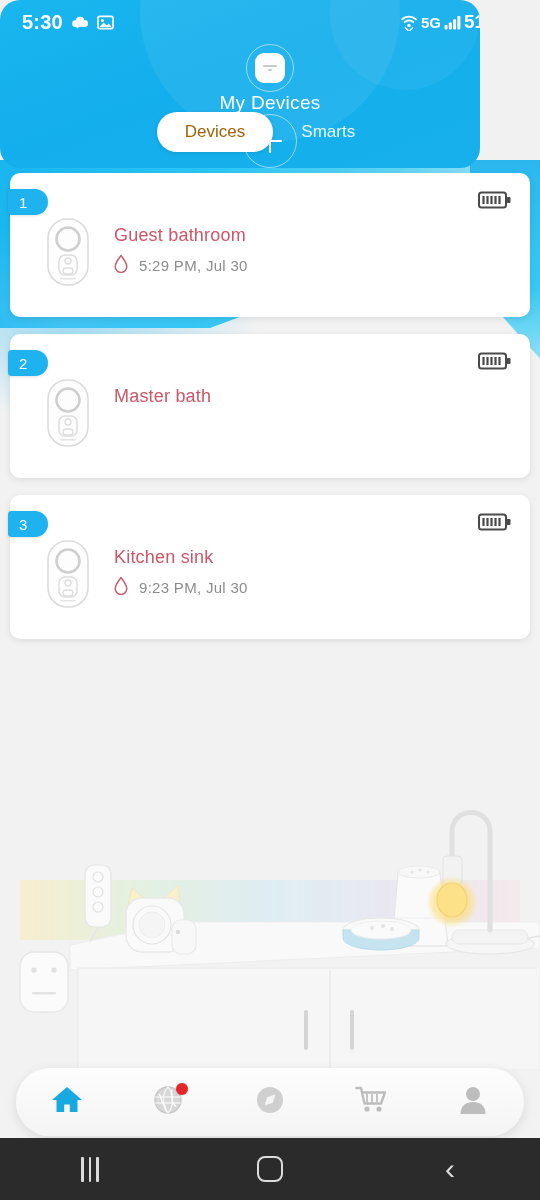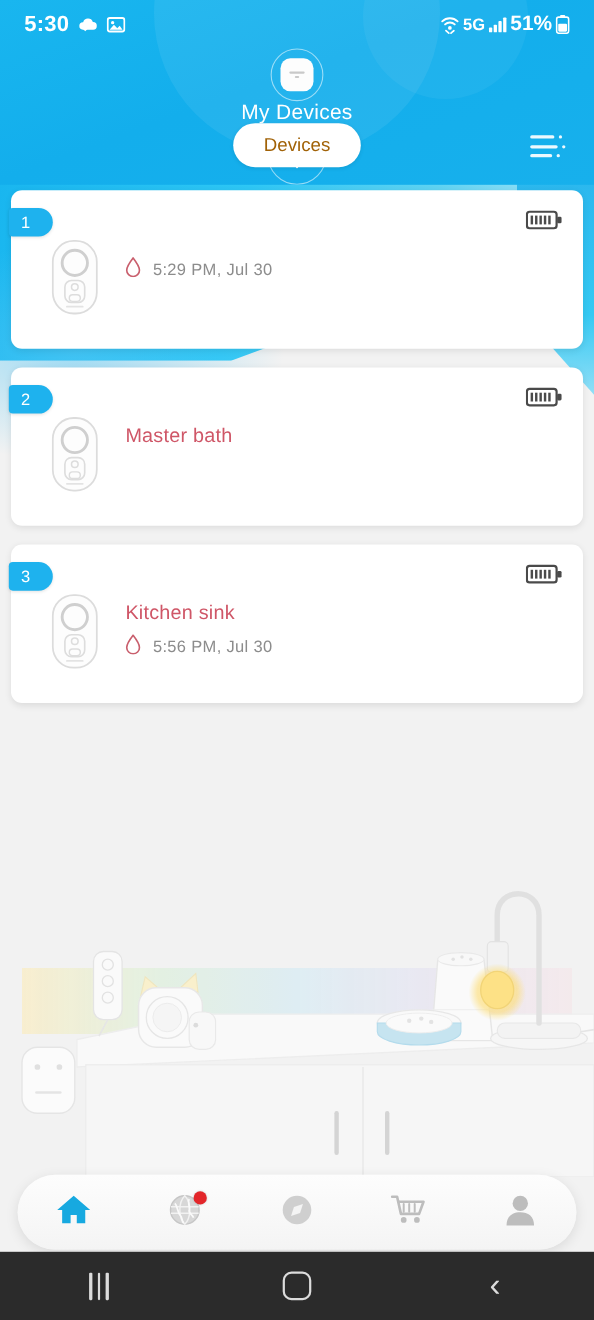--- a/index.html
+++ b/index.html
@@ -12,24 +12,25 @@
   #phone {
     position: relative;
     width: 540px; height: 1200px;
     overflow: hidden;
     background: #f1f1f1;
   }
 
   
   .header {
     position: absolute; top: 0; left: 0;
-    width: 540px; height: 168px;
+    width: 480px; height: 168px;
     background: linear-gradient(160deg, #19b6ef 0%, #13aeec 45%, #17b0ec 100%);
     overflow: hidden;
     z-index: 5;
+    border-radius: 20px;
   }
   .hdr-blob {
     position: absolute;
     border-radius: 50%;
     background: rgba(255,255,255,0.07);
     pointer-events: none;
   }
   .hdr-blob.b1 { width: 260px; height: 260px; left: 140px; top: -118px; }
   .hdr-blob.b2 { width: 150px; height: 150px; left: 330px; top: -60px; background: rgba(255,255,255,0.05); }
 
@@ -338,20 +339,21 @@
         <svg width="48" height="70" viewBox="0 0 48 70">
           <rect x="4" y="2" width="40" height="66" rx="19" fill="#fdfdfd" stroke="#dcdcdc" stroke-width="1.6"></rect>
           <circle cx="24" cy="22" r="11.5" fill="none" stroke="#cfcfcf" stroke-width="2.6"></circle>
           <rect x="15" y="38" width="18" height="20" rx="6" fill="none" stroke="#dddddd" stroke-width="1.5"></rect>
           <circle cx="24" cy="44" r="3" fill="none" stroke="#dddddd" stroke-width="1.4"></circle>
           <rect x="19" y="51" width="10" height="6" rx="3" fill="none" stroke="#dddddd" stroke-width="1.3"></rect>
           <rect x="16" y="61" width="16" height="1.6" rx="0.8" fill="#e3e3e3"></rect>
         </svg>
       </div>
       <div class="card-text">
+        <div class="dev-name">Guest bathroom</div>
         <div class="dev-meta">
           <span>
             <svg width="14" height="19" viewBox="0 0 14 19">
               <path d="M7 1.5 C7 1.5 1.2 9 1.2 12.6 A5.8 5.8 0 0 0 12.8 12.6 C12.8 9 7 1.5 7 1.5 Z" fill="none" stroke="#c95f6d" stroke-width="1.5" stroke-linejoin="round"></path>
             </svg>
           </span>
           <span class="dev-time">5:29 PM,  Jul 30</span>
         </div>
       </div>
     </div>
@@ -408,21 +410,21 @@
         </svg>
       </div>
       <div class="card-text">
         <div class="dev-name">Kitchen sink</div>
         <div class="dev-meta">
           <span>
             <svg width="14" height="19" viewBox="0 0 14 19">
               <path d="M7 1.5 C7 1.5 1.2 9 1.2 12.6 A5.8 5.8 0 0 0 12.8 12.6 C12.8 9 7 1.5 7 1.5 Z" fill="none" stroke="#c95f6d" stroke-width="1.5" stroke-linejoin="round"></path>
             </svg>
           </span>
-          <span class="dev-time">5:56 PM,  Jul 30</span>
+          <span class="dev-time">9:23 PM,  Jul 30</span>
         </div>
       </div>
     </div>
 
   </div>
 
   <div class="header">
     <div class="hdr-blob b1"></div>
     <div class="hdr-blob b2"></div>
 
@@ -483,20 +485,21 @@
       <div class="page-title">My Devices</div>
       <div class="add-btn">
         <span class="plus-h"></span>
         <span class="plus-v"></span>
       </div>
     </div>
 
     <div class="tabrow">
       <div class="tabs">
         <div class="tab active">Devices</div>
+        <div class="tab">Smarts</div>
       </div>
       <div class="viewmode-btn">
         <div class="vm-line">
             <span class="vm-bar w1"></span>
             <span class="vm-dot"></span>
           </div>
         <div class="vm-line">
             <span class="vm-bar w2"></span>
             <span class="vm-dot"></span>
           </div>

